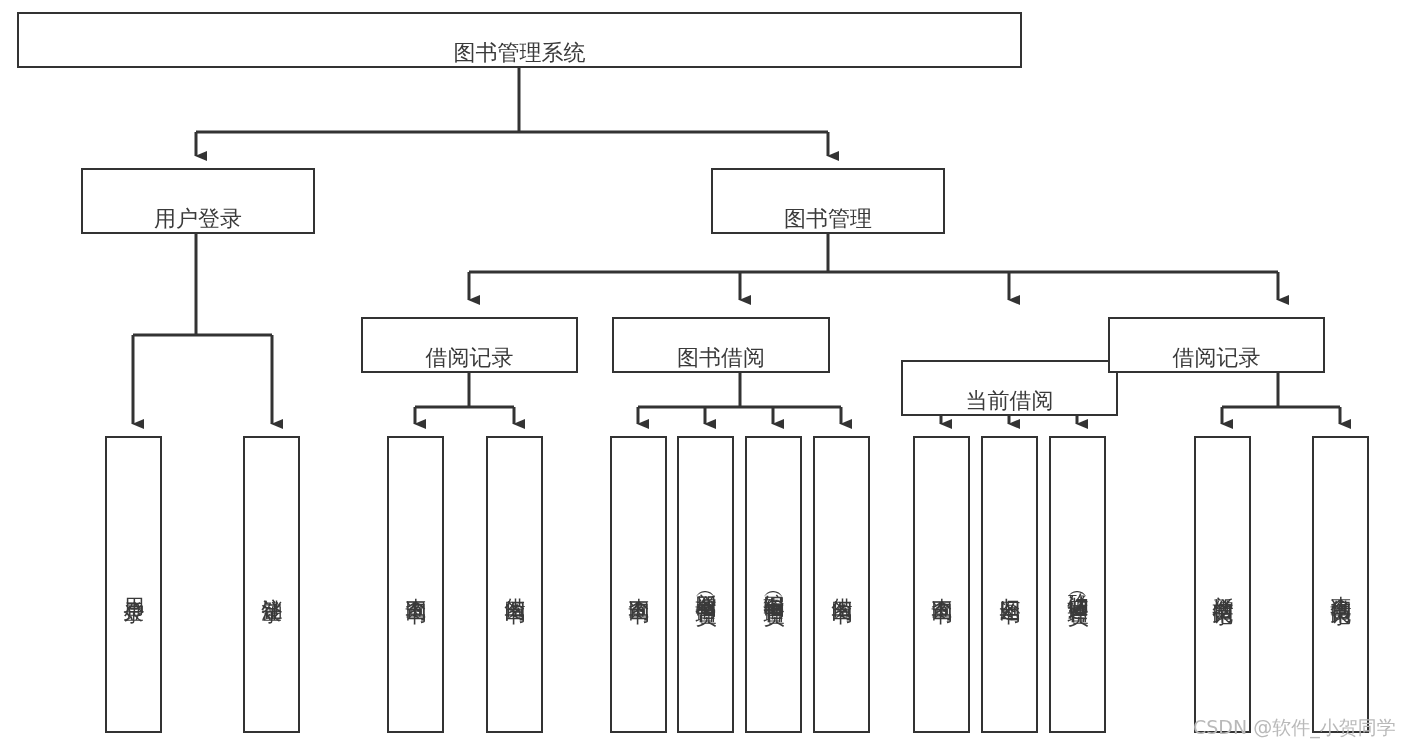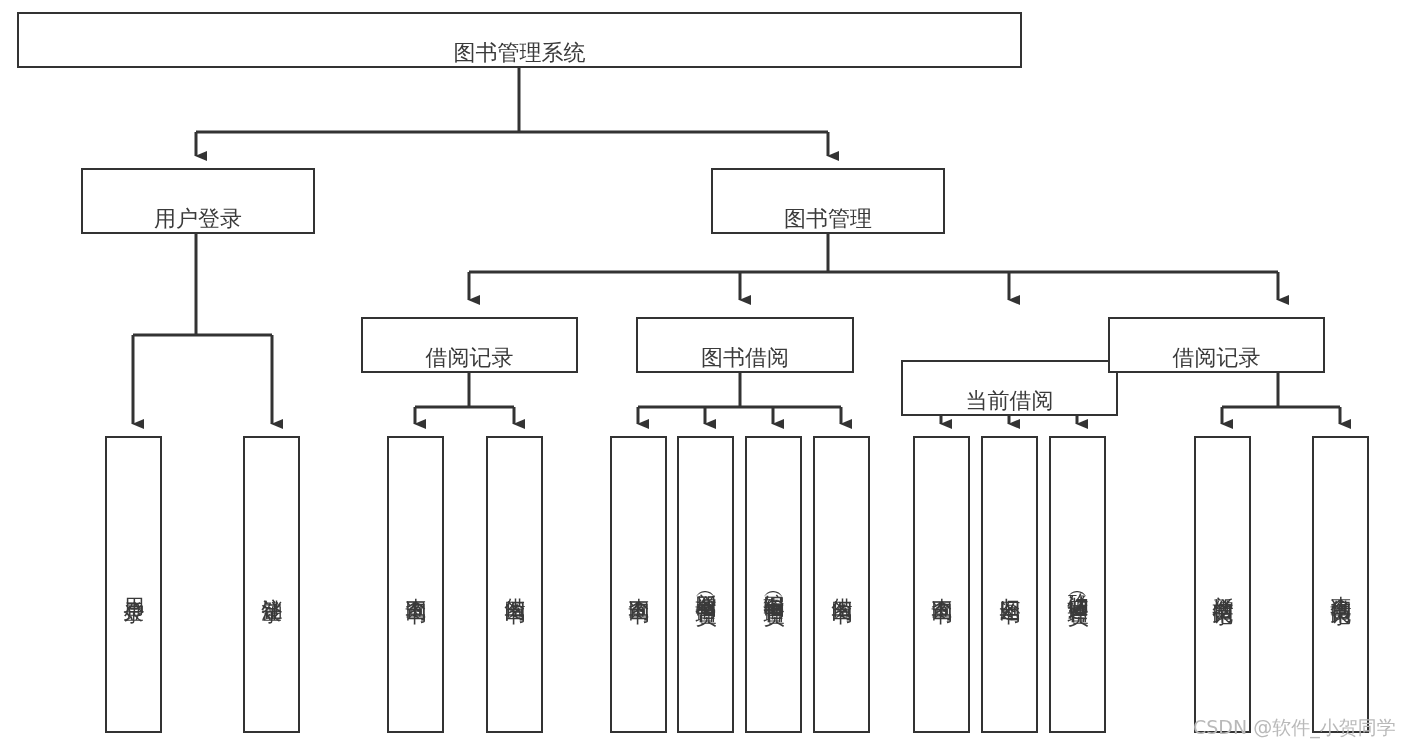--- a/index.html
+++ b/index.html
@@ -129,21 +129,21 @@
   <div class="node h" style="left:81px; top:168px; width:234px; height:66px;">
     <span>用户登录</span>
   </div>
   <div class="node h" style="left:711px; top:168px; width:234px; height:66px;">
     <span>图书管理</span>
   </div>
 
   <div class="node h" style="left:361px; top:317px; width:217px; height:56px;">
     <span>借阅记录</span>
   </div>
-  <div class="node h" style="left:636px; top:317px; width:218px; height:56px;">
+  <div class="node h" style="left:612px; top:317px; width:218px; height:56px;">
     <span>图书借阅</span>
   </div>
   <div class="node h" style="left:901px; top:317px; width:217px; height:56px;margin-top:43px;">
     <span>当前借阅</span>
   </div>
   <div class="node h" style="left:1108px; top:317px; width:217px; height:56px;">
     <span>借阅记录</span>
   </div>
 
   <div class="node v" style="left:105px; top:436px; width:57px; height:297px;">

